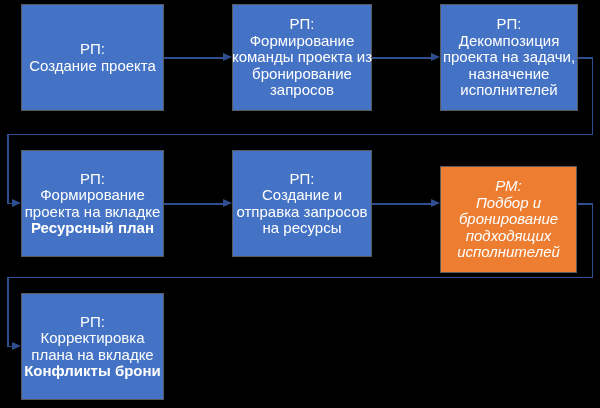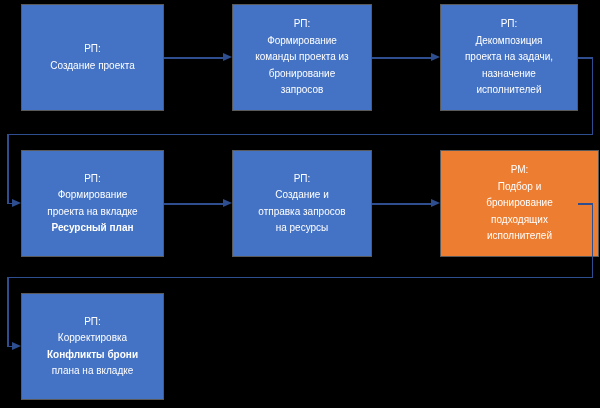--- a/index.html
+++ b/index.html
@@ -17,38 +17,38 @@
   }
   .node {
     position: absolute;
     box-sizing: border-box;
     display: flex;
     flex-direction: column;
     align-items: center;
     justify-content: center;
     text-align: center;
     color: #FFFFFF;
-    font-size: 10px;
+    font-size: 15px;
     line-height: 16.5px;
     border: 1px solid #5A5A5A;
     padding: 2px 4px;
   }
   .node .ln { display: block; white-space: nowrap; }
   .node .ln.b { font-weight: bold; text-align: center; }
 
   .box-blue   { background: #4472C4; }
   .box-orange { background: #ED7D31; }
 
   
   #node-1 { left: 21px;  top: 4px;   width: 143px; height: 107px; }
   #node-2 { left: 232px; top: 4px;   width: 140px; height: 107px; }
   #node-3 { left: 440px; top: 4px;   width: 138px; height: 107px; }
   #node-4 { left: 21px;  top: 150px; width: 143px; height: 107px; }
   #node-5 { left: 232px; top: 150px; width: 140px; height: 107px; }
-  #node-6 { left: 440px; top: 150px; width: 159px; height: 107px; }
+  #node-6 { left: 440px; top: 166px; width: 137px; height: 107px; font-style: italic; }
   #node-7 { left: 21px;  top: 293px; width: 143px; height: 107px; }
 
   
   .seg {
     position: absolute;
     background: #2E4E8F;
   }
   .seg.h { height: 1.5px; }
   .seg.v { width: 1.5px; }
 
@@ -104,22 +104,22 @@
     <span class="ln">РМ:</span>
     <span class="ln">Подбор и</span>
     <span class="ln">бронирование</span>
     <span class="ln">подходящих</span>
     <span class="ln">исполнителей</span>
   </div>
 
   <div id="node-7" class="node box-blue">
     <span class="ln">РП:</span>
     <span class="ln">Корректировка</span>
+    <span class="ln">плана на вкладке</span>
     <span class="ln b">Конфликты брони</span>
-    <span class="ln">плана на вкладке</span>
   </div>
 
   <div class="seg h" style="left:164px; top:57px; width:59px;"></div>
   <div class="arrow-r" style="left:223px; top:53px;"></div>
 
   <div class="seg h" style="left:372px; top:57px; width:59px;"></div>
   <div class="arrow-r" style="left:431px; top:53px;"></div>
 
   <div class="seg h" style="left:578px; top:57px; width:15px;"></div>
   <div class="seg v" style="left:591.5px; top:57px; height:78px;"></div>

